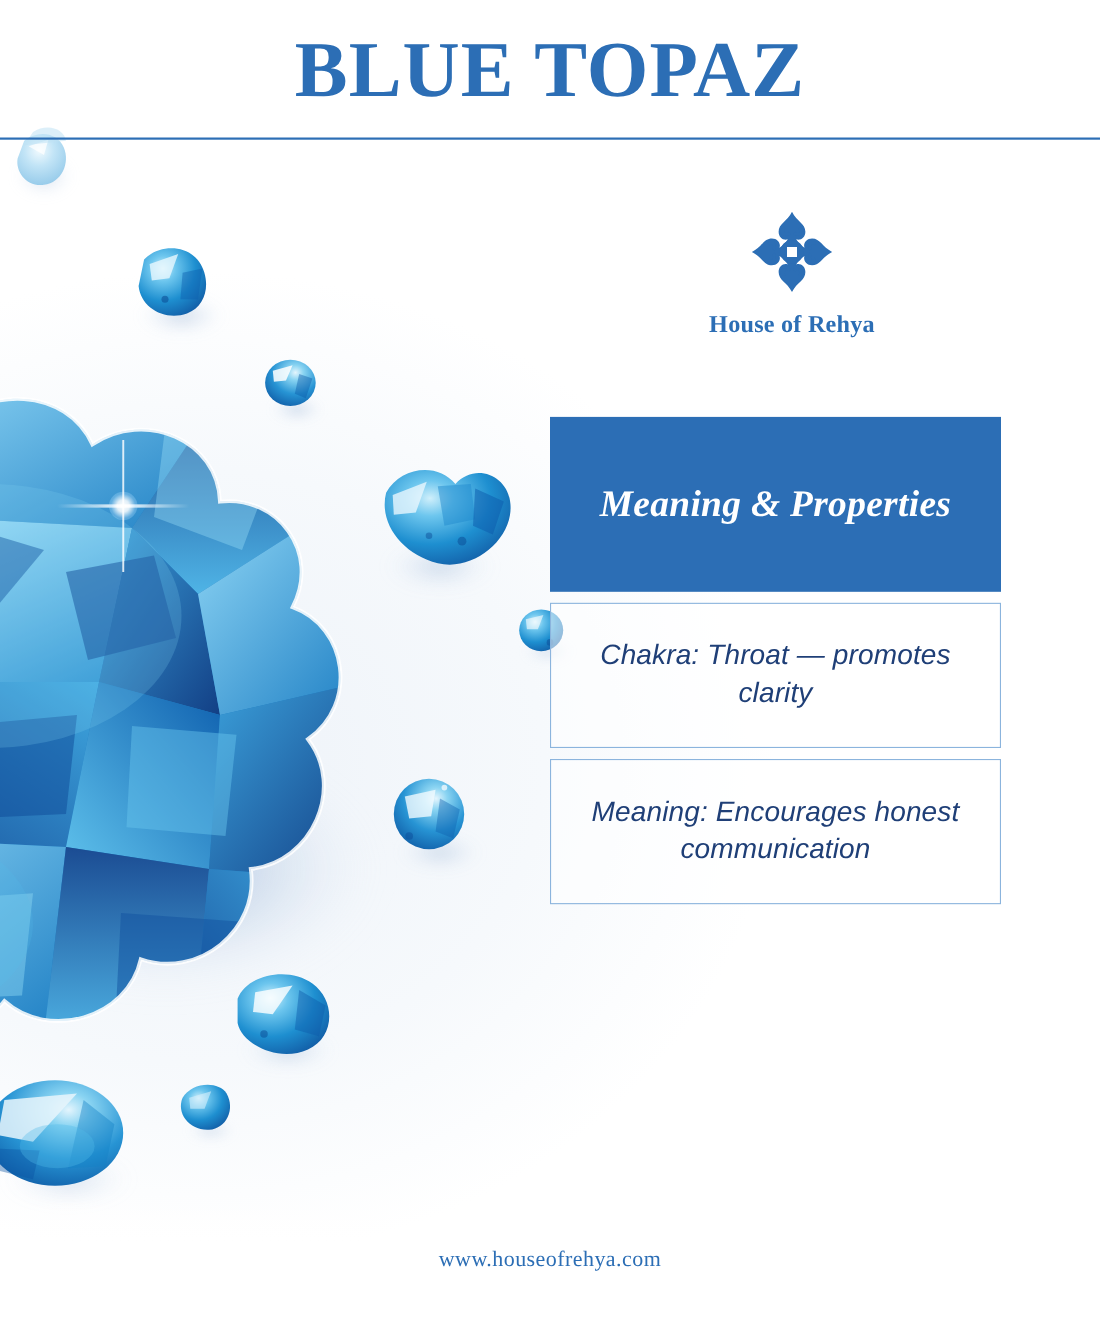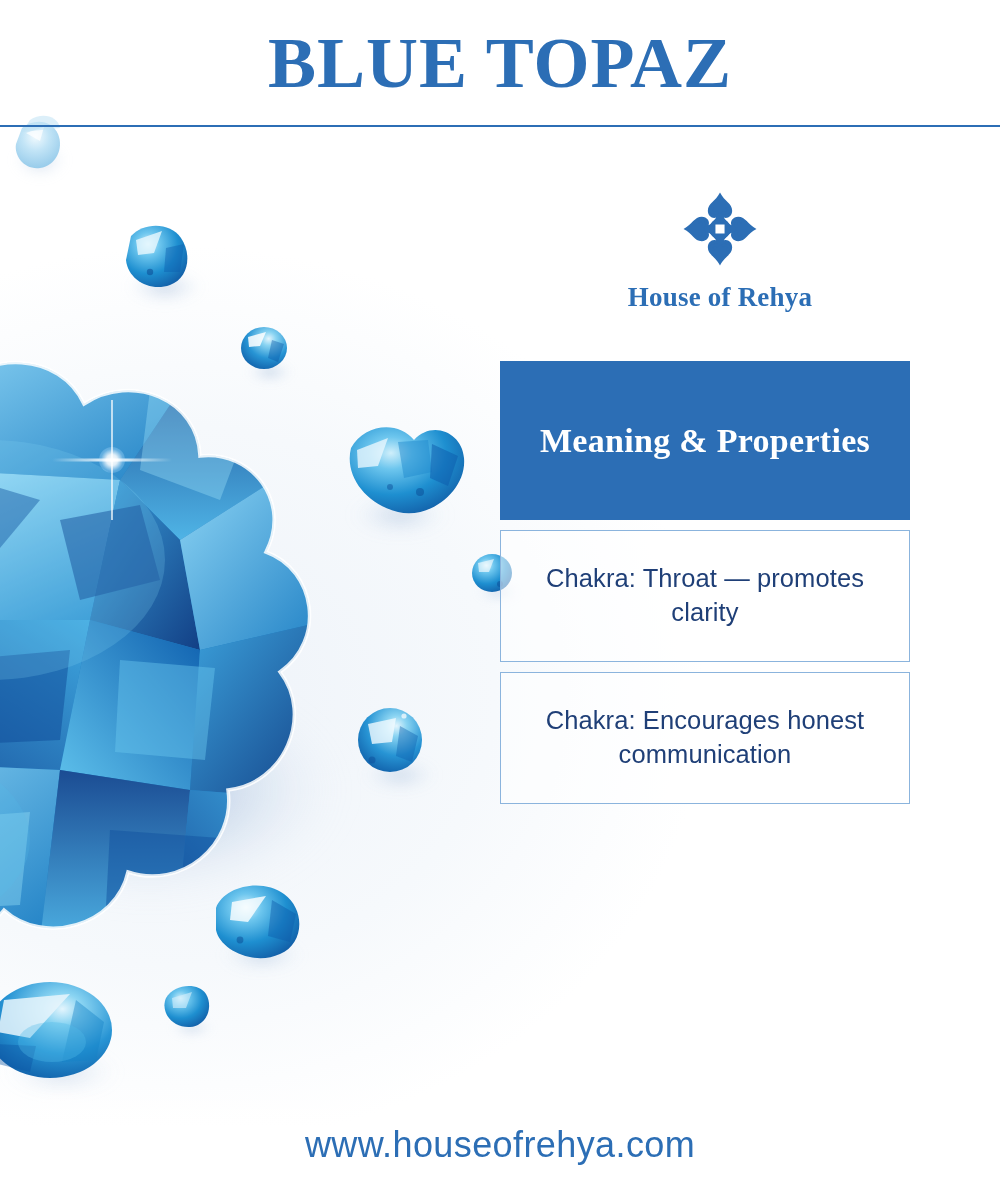--- a/index.html
+++ b/index.html
@@ -63,28 +63,28 @@
   
   .brand {
     position:absolute; left:500px; top:190px; width:440px;
     display:flex; flex-direction:column; align-items:center; z-index:20;
   }
   .brand-mark { width:76px; height:78px; }
   .brand-name {
     margin-top:14px;
     font-family:"Liberation Serif", "DejaVu Serif", serif;
     font-weight:700;
-    font-size:27px;
+    font-size:22px;
     color:#2C6EB5;
     letter-spacing:.2px;
   }
 
   
   .panel {
-    position:absolute; left:500px; top:361px; width:410px; z-index:20;
+    position:absolute; left:500px; top:379px; width:410px; z-index:20;font-style:italic;
   }
   .panel-banner {
     height:159px;
     background:#2C6EB5;
     display:flex; align-items:center; justify-content:center;
   }
   .panel-banner-text {
     font-family:"Liberation Serif", "DejaVu Serif", serif;
     font-weight:700;
     font-size:34px;
@@ -109,23 +109,23 @@
     letter-spacing:.1px;
   }
 
   
   .footer {
     position:absolute; left:0; bottom:0; width:1000px; height:110px;
     display:flex; align-items:center; justify-content:center; z-index:25;
     background:linear-gradient(180deg, rgba(255,255,255,0) 0%, #ffffff 35%);
   }
   .footer-url {
-    font-family:Liberation Sans, sans-serif;
+    font-family:Liberation Serif, serif;
     font-weight:300;
-    font-size:36px;
+    font-size:20px;
     color:#2C6EB5;
     letter-spacing:.4px;
   }
 </style>
 </head>
 <body>
 
 <div class="poster">
 
   <div class="gem-layer">
@@ -361,21 +361,21 @@
     <div class="panel-banner">
       <div class="panel-banner-text">Meaning &amp; Properties</div>
     </div>
 
     <div class="fact-box">
       <div class="fact-text">Chakra: Throat — promotes clarity</div>
     </div>
 
 
     <div class="fact-box">
-      <div class="fact-text">Chakra: Encourages honest communication</div>
+      <div class="fact-text">Meaning: Encourages honest communication</div>
     </div>
   </div>
 
   <div class="footer">
     <div class="footer-url">www.houseofrehya.com</div>
   </div>
 
 </div>
 
 </body></html>

